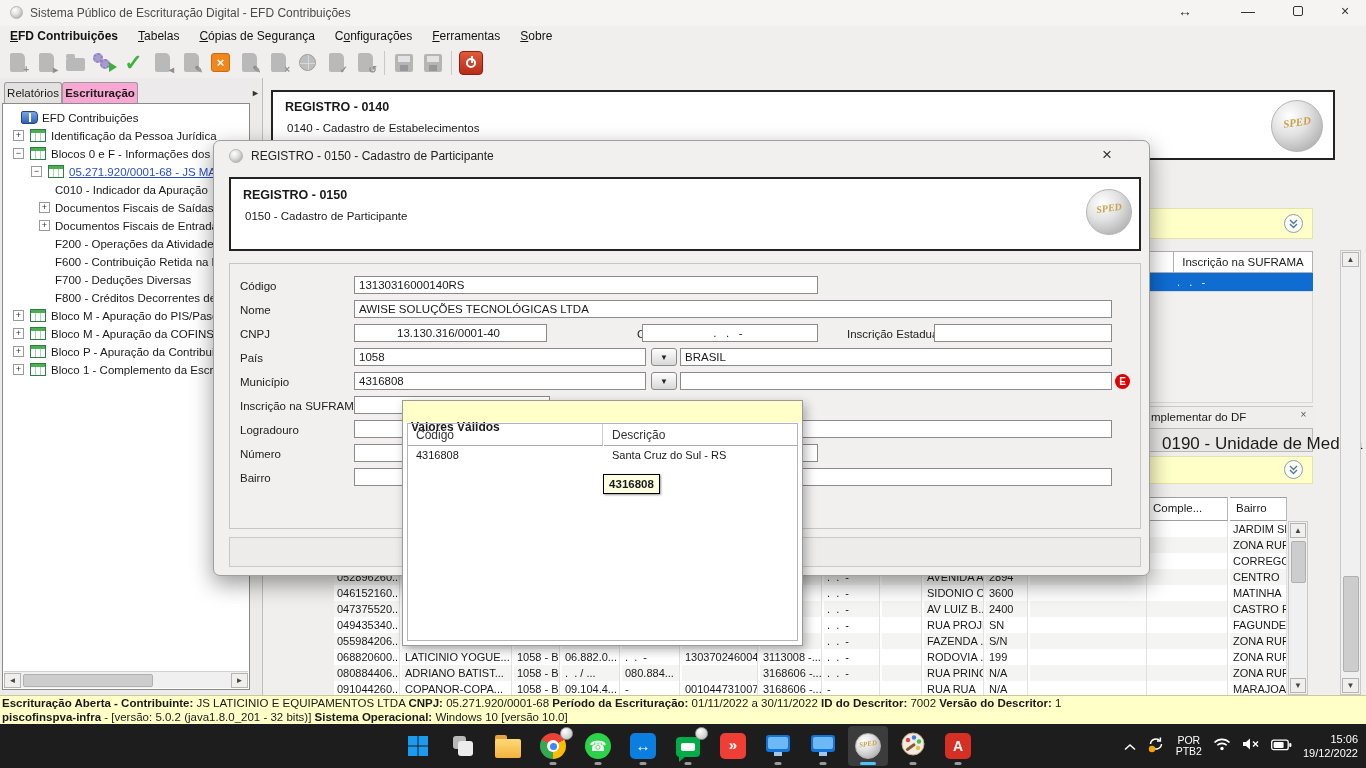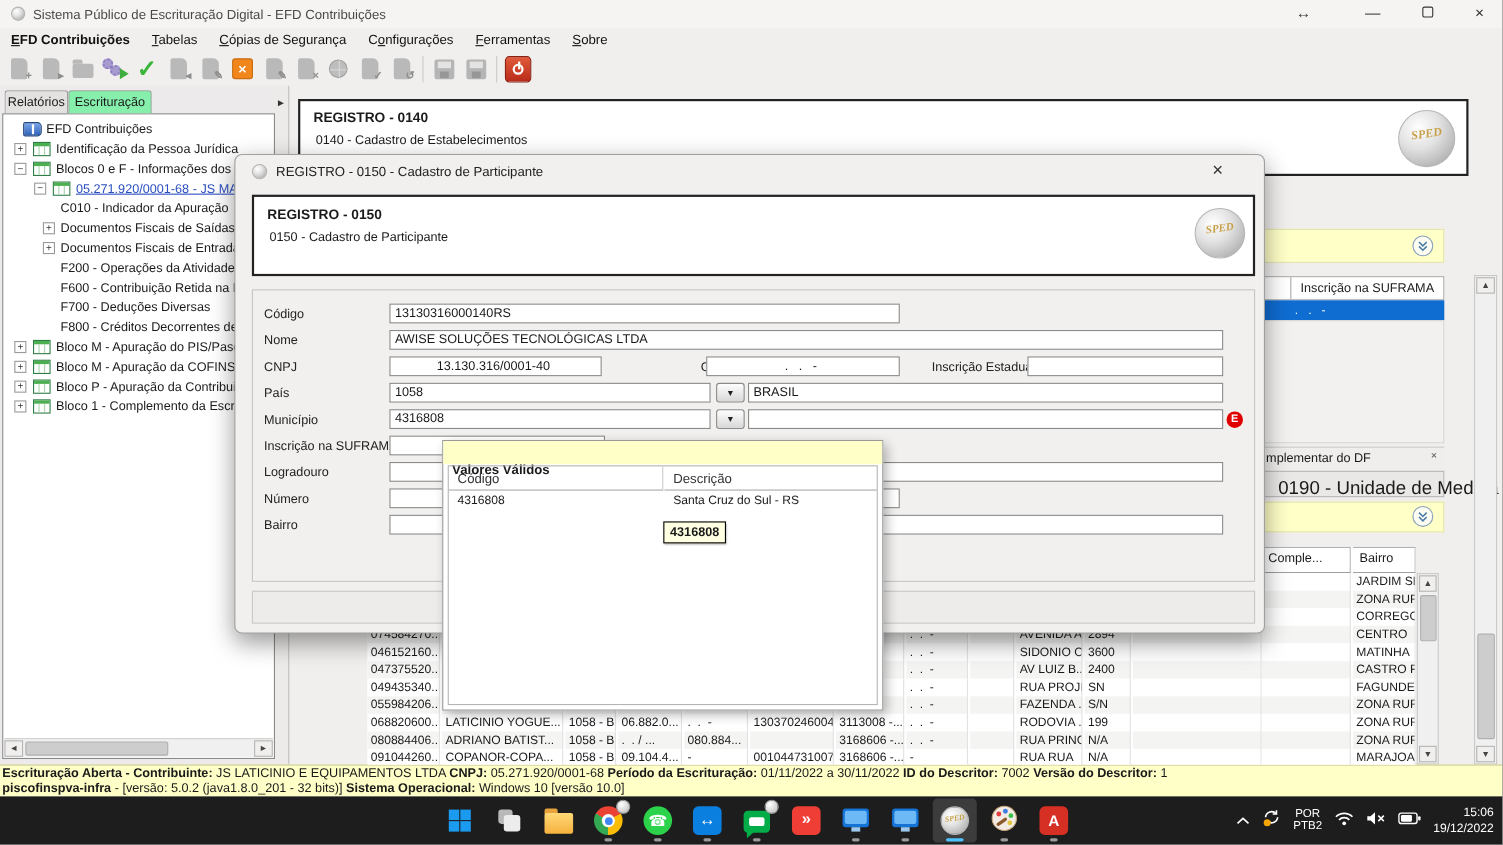--- a/index.html
+++ b/index.html
@@ -48,21 +48,21 @@
   .tbsave:before{content:"";position:absolute;left:3px;top:2px;right:3px;height:6px;background:#e3e3e3}
   .tbsave:after{content:"";position:absolute;left:5px;bottom:1px;width:8px;height:6px;background:#979797}
   .tbpower{width:24px;height:24px;border-radius:4px;border:1px solid #8a1f12;display:block;position:relative;
            background:linear-gradient(#e05a3a,#b92b1a)}
   .pring{position:absolute;left:6px;top:6px;width:10px;height:10px;border:2px solid #fff;border-radius:50%;display:block}
   .pbar{position:absolute;left:11px;top:4px;width:2px;height:7px;background:#fff;display:block}
 
   
   .ltab{position:absolute;top:82px;height:21px;border:1px solid #9a9a9a;border-bottom:none;background:#e4e2e0;
         font-size:11.5px;text-align:center;padding-top:4px;border-radius:3px 3px 0 0}
-  .ltab.active{background:#86efac;font-weight:normal;z-index:3}
+  .ltab.active{background:#f9a8d4;font-weight:bold;z-index:3}
   #tree-panel{position:absolute;left:2px;top:103px;width:248px;height:587px;background:#fff;
               border:1px solid #8a8a8a;overflow:hidden;z-index:2}
   .trow{position:absolute;height:17px;font-size:11.5px;white-space:pre;overflow:hidden}
   .exp{position:absolute;width:11px;height:11px;border:1px solid #9a9a9a;background:#fff;color:#333;
        font-size:9px;line-height:9px;text-align:center;top:2px}
   .icon-book{position:absolute;top:1px;width:17px;height:13px;border-radius:2px 4px 4px 2px;
        background:linear-gradient(#7aa5e8,#2f62b8);border:1px solid #24457e}
   .icon-book:before{content:"";position:absolute;left:7px;top:1px;bottom:1px;width:2px;background:#fff}
   .icon-table{position:absolute;top:1px;width:16px;height:13px;background:#fff;border:1px solid #2f7d46}
   .icon-table:before{content:"";position:absolute;left:0;right:0;top:0;height:3px;background:#4caf50}
@@ -367,21 +367,21 @@
       <div class="mt-c" style="left: 288px; top: 56px; width: 58px; background: rgb(255, 255, 255);"></div>
       <div class="mt-c" style="left: 348px; top: 56px; width: 76px; background: rgb(255, 255, 255);"></div>
       <div class="mt-c" style="left: 426px; top: 56px; width: 62px; background: rgb(255, 255, 255);"></div>
       <div class="mt-c" style="left: 490px; top: 56px; width: 56px; background: rgb(255, 255, 255);"></div>
       <div class="mt-c" style="left: 548px; top: 56px; width: 40px; background: rgb(255, 255, 255);"></div>
       <div class="mt-c" style="left: 590px; top: 56px; width: 60px; background: rgb(255, 255, 255);"></div>
       <div class="mt-c" style="left: 652px; top: 56px; width: 42px; background: rgb(255, 255, 255);"></div>
       <div class="mt-c" style="left: 696px; top: 56px; width: 117px; background: rgb(255, 255, 255);"></div>
       <div class="mt-c" style="left: 813px; top: 56px; width: 81px; background: rgb(255, 255, 255);"></div>
       <div class="mt-c" style="left: 896px; top: 56px; width: 57px; background: rgb(255, 255, 255);">CORREGO ...</div>
-      <div class="mt-c" style="left: 0px; top: 72px; width: 66px; background: rgb(244, 244, 242);">074584270...</div>
+      <div class="mt-c" style="left: 0px; top: 72px; width: 66px; background: rgb(244, 244, 242);">052896260...</div>
       <div class="mt-c" style="left: 68px; top: 72px; width: 110px; background: rgb(244, 244, 242);"></div>
       <div class="mt-c" style="left: 180px; top: 72px; width: 46px; background: rgb(244, 244, 242);"></div>
       <div class="mt-c" style="left: 228px; top: 72px; width: 58px; background: rgb(244, 244, 242);"></div>
       <div class="mt-c" style="left: 288px; top: 72px; width: 58px; background: rgb(244, 244, 242);"></div>
       <div class="mt-c" style="left: 348px; top: 72px; width: 76px; background: rgb(244, 244, 242);"></div>
       <div class="mt-c" style="left: 426px; top: 72px; width: 62px; background: rgb(244, 244, 242);"></div>
       <div class="mt-c" style="left: 490px; top: 72px; width: 56px; background: rgb(244, 244, 242);">.  .  -</div>
       <div class="mt-c" style="left: 548px; top: 72px; width: 40px; background: rgb(244, 244, 242);"></div>
       <div class="mt-c" style="left: 590px; top: 72px; width: 60px; background: rgb(244, 244, 242);">AVENIDA A...</div>
       <div class="mt-c" style="left: 652px; top: 72px; width: 42px; background: rgb(244, 244, 242);">2894</div>

